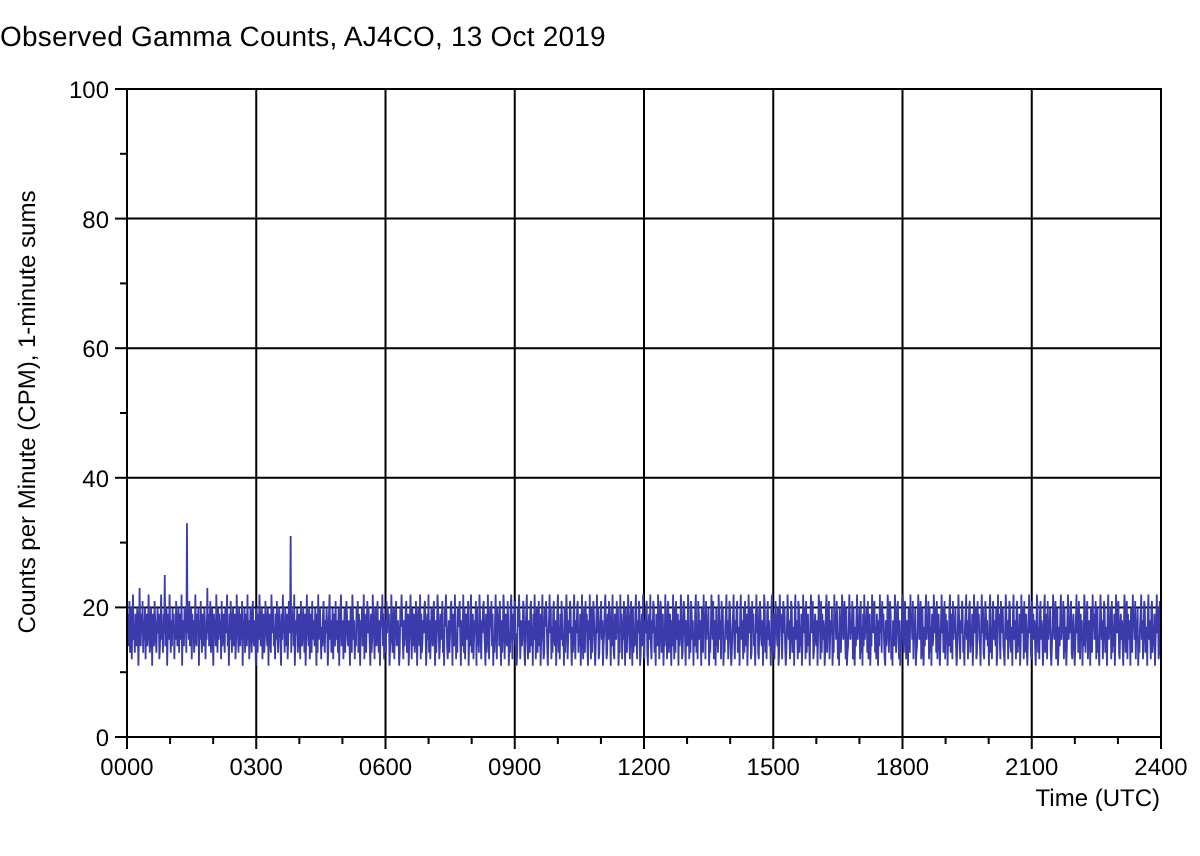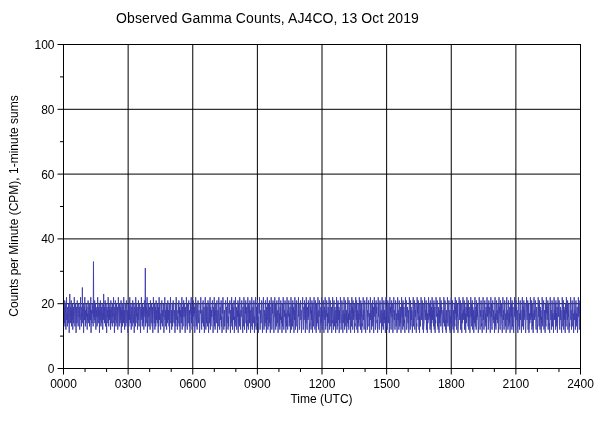--- a/index.html
+++ b/index.html
@@ -20,21 +20,20 @@
     left: 0;
     top: 0;
     width: 600px;
     height: 428px;
   }
   #chart-title {
     position: absolute;
     left: 0;
     top: 10px;
     width: 535px;
-    text-align: center;
     font-size: 14px;
     font-family: "Liberation Sans", sans-serif;
     letter-spacing: 0.1px;
     color: #000;
     white-space: nowrap;
   }
   #ylabel {
     position: absolute;
     left: 4px;
     top: 44px;
@@ -50,21 +49,21 @@
     white-space: nowrap;
     font-size: 12px;
     font-family: "Liberation Sans", sans-serif;
     color: #000;
   }
   #xlabel {
     position: absolute;
     left: 63px;
     top: 392px;
     width: 517px;
-    text-align: center;
+    text-align: right;
     font-size: 12px;
     font-family: "Liberation Sans", sans-serif;
     color: #000;
   }
   #plot-svg {
     position: absolute;
     left: 0;
     top: 0;
   }
   .tick-text {

